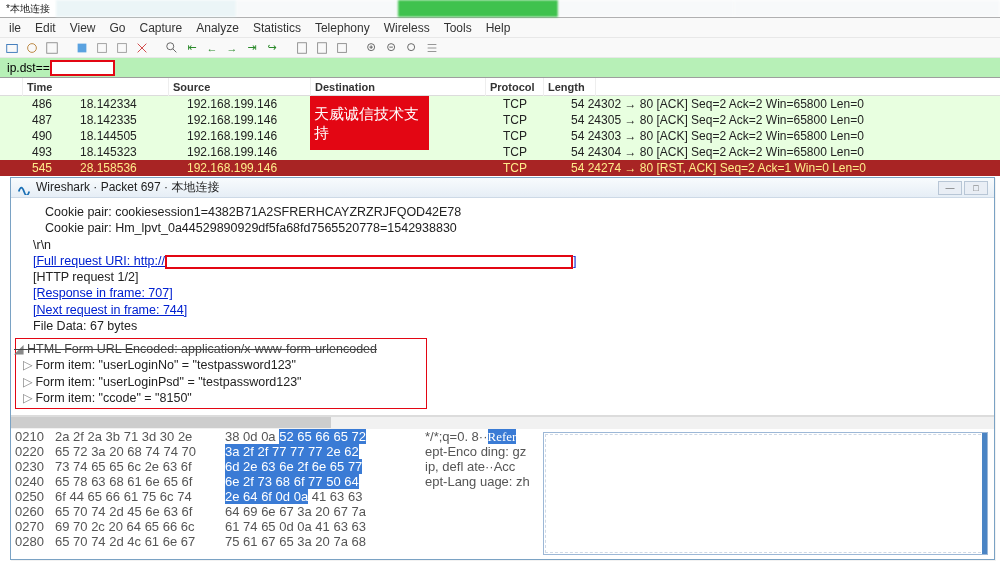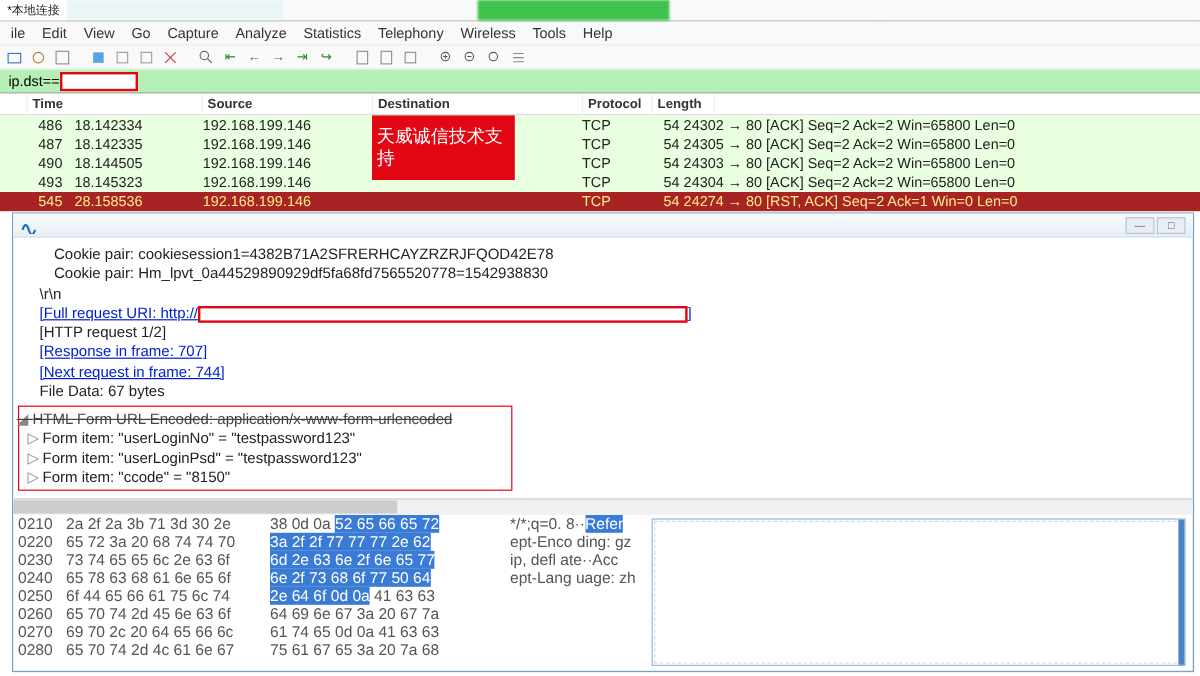--- a/index.html
+++ b/index.html
@@ -30,21 +30,21 @@
   .c-time { width: 146px; text-align: center; }
   .c-src { width: 142px; }
   .c-dst { width: 175px; text-align: center; }
   .c-proto { width: 58px; }
   .c-len { width: 52px; }
   .c-info { flex: 1; }
 
   .rows-wrap { position: relative; height: 85px; overflow: hidden; }
   .rows { }
   .row { display: flex; height: 16px; font-family: Consolas, monospace; font-size: 12px; }
-  .row div { height: 16px; line-height: 16px; white-space: pre; padding-left: 0; }
+  .row div { height: 16px; line-height: 16px; white-space: pre; padding-left: 18px; }
   .light { background: #e8ffe0; color: #222; }
   .dark { background: #a82424; color: #ffec8b; }
   .r-no { width: 62px; text-align: right; padding-right: 10px !important; }
   .r-time { width: 107px; }
   .r-src { width: 140px; }
   .r-dst { width: 176px; }
   .r-proto { width: 58px; }
   .r-rest { flex: 1; }
   .redlabel { position: absolute; left: 310px; top: 0; width: 119px; height: 54px; background: #e30613; color: #fff; font-size: 15px; display: flex; align-items: center; justify-content: center; line-height: 1.3; padding: 4px; }
 
@@ -63,21 +63,21 @@
   .formbox .tri { display: inline-block; width: 9px; color: #888; }
   .scrolltrack { height: 13px; background: #f1f1f1; border-top: 1px solid #dcdcdc; position: relative; }
   .scrolltrack .thumb { position: absolute; left: 0; top: 0; height: 11px; width: 320px; background: #cdcdcd; }
 
   .hexwrap { display: flex; font-family: Consolas, monospace; font-size: 13px; line-height: 15px; height: 129px; overflow: hidden; }
   .hex-off { width: 44px; color: #555; padding-left: 4px; }
   .hex-left { width: 170px; color: #555; }
   .hex-right { width: 194px; color: #555; }
   .hex-right .hi { background: #3a7bd5; color: #fff; }
   .hex-ascii { width: 118px; color: #555; padding-left: 6px; }
-  .hex-ascii .hi { background: #3a7bd5; color: #fff; }
+  .hex-ascii .hi { background: #3a7bd5; color: #fff; font-family: Liberation Serif, serif; }
   .hex-pic { flex: 1; margin: 3px 6px; border: 1px solid #9cb7d6; position: relative; }
   .hex-pic::before { content: ""; position: absolute; inset: 1px; border: 1px dashed #cfd9e6; }
   .hex-pic .accent { position: absolute; right: 0; top: 0; width: 5px; height: 100%; background: #4a84c4; }
 </style>
 </head>
 <body>
 
 <div class="winstrip">
   <div class="tab-a">*本地连接</div>
   <div class="blur-a"></div>
@@ -249,20 +249,21 @@
       </div>
     </div>
   <div class="redlabel">天威诚信技术支持</div>
 </div>
 
 <div class="popup">
   <div class="popup-title">
     <svg class="wi" viewBox="0 0 16 16">
         <path d="M2 12c2-6 4-6 6 0s4 6 6 0" fill="none" stroke="#1a6fb5" stroke-width="2"></path>
       </svg>
+    <span>Wireshark · Packet 697 · 本地连接</span>
     <div class="spacer"></div>
     <div class="wbtns">
       <div class="wb">—</div>
       <div class="wb">□</div>
     </div>
   </div>
   <div class="tree">
     <div class="indent">Cookie pair: cookiesession1=4382B71A2SFRERHCAYZRZRJFQOD42E78</div>
     <div class="indent">Cookie pair: Hm_lpvt_0a44529890929df5fa68fd7565520778=1542938830</div>
     <div>\r\n</div>

